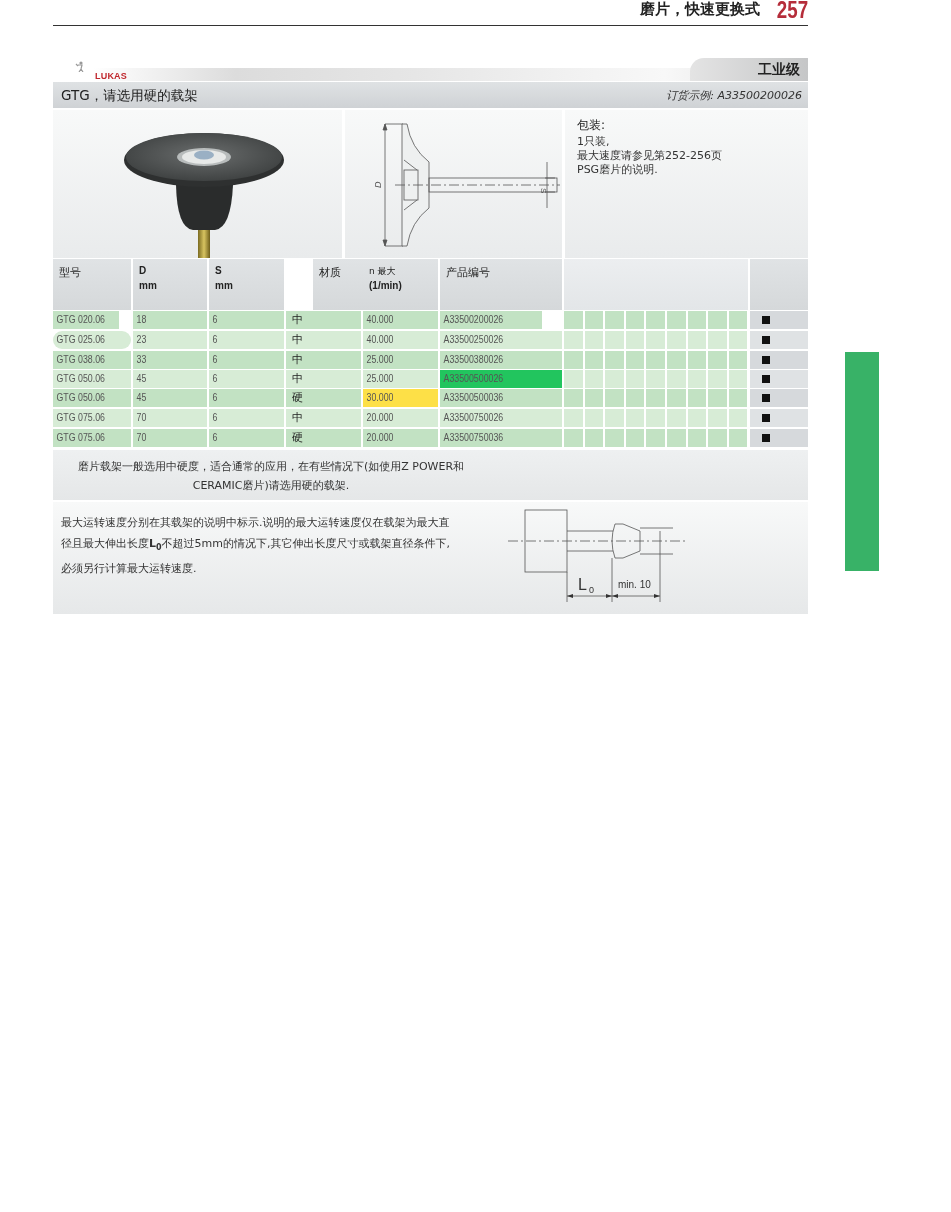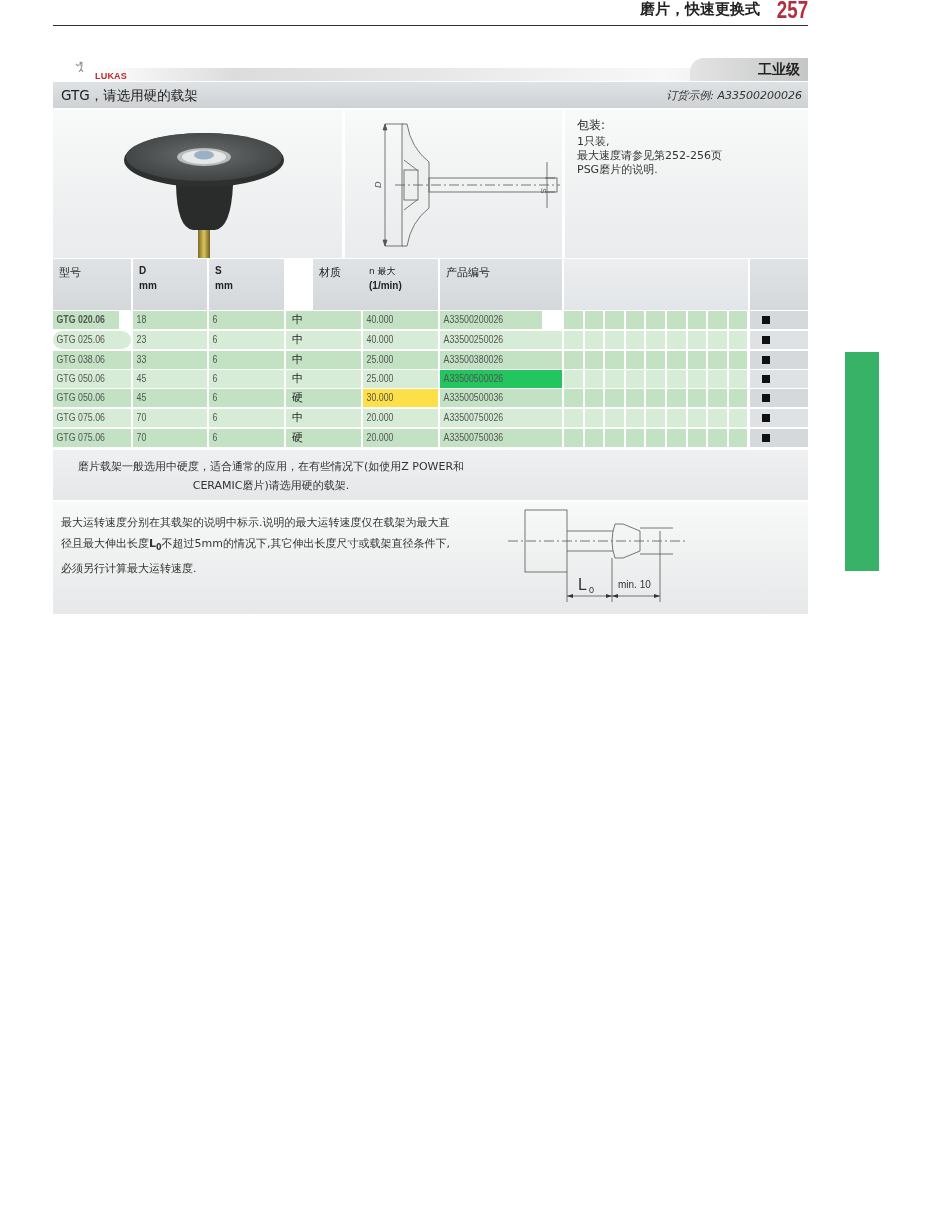--- a/index.html
+++ b/index.html
@@ -156,21 +156,21 @@
     </div>
   <div class="hc" style="left:387px;width:122px;">
       <span class="zh">产品编号</span>
     </div>
   <div class="hc" style="left:511px;width:184px;background:linear-gradient(180deg,#eceef0,#e3e6e8);"></div>
   <div class="hc" style="left:697px;width:58px;"></div>
 </div>
 
 <div class="rows" id="rows">
     <div class="row" style="top: 0px;">
-      <div class="rc" style="left: 0px; width: 66px; background: rgb(194, 226, 195); font-weight: bold;"><span>GTG 020.06</span></div>
+      <div class="rc" style="left: 0px; width: 66px; background: rgb(194, 226, 195);"><span>GTG 020.06</span></div>
       <div class="rc" style="left: 80px; width: 74px; background: rgb(194, 226, 195);"><span>18</span></div>
       <div class="rc" style="left: 156px; width: 75px; background: rgb(194, 226, 195);"><span>6</span></div>
       <div class="rc zh" style="left: 233px; width: 75px; background: rgb(194, 226, 195);"><span>中</span></div>
       <div class="rc" style="left: 310px; width: 75px; background: rgb(194, 226, 195);"><span>40.000</span></div>
       <div class="rc" style="left: 387px; width: 102px; background: rgb(194, 226, 195);"><span>A33500200026</span></div>
       <div class="sq" style="left: 511px; width: 18.6px; background: rgb(194, 226, 195);"></div>
       <div class="sq" style="left: 531.6px; width: 18.6px; background: rgb(194, 226, 195);"></div>
       <div class="sq" style="left: 552.2px; width: 18.6px; background: rgb(194, 226, 195);"></div>
       <div class="sq" style="left: 572.8px; width: 18.6px; background: rgb(194, 226, 195);"></div>
       <div class="sq" style="left: 593.4px; width: 18.6px; background: rgb(194, 226, 195);"></div>

